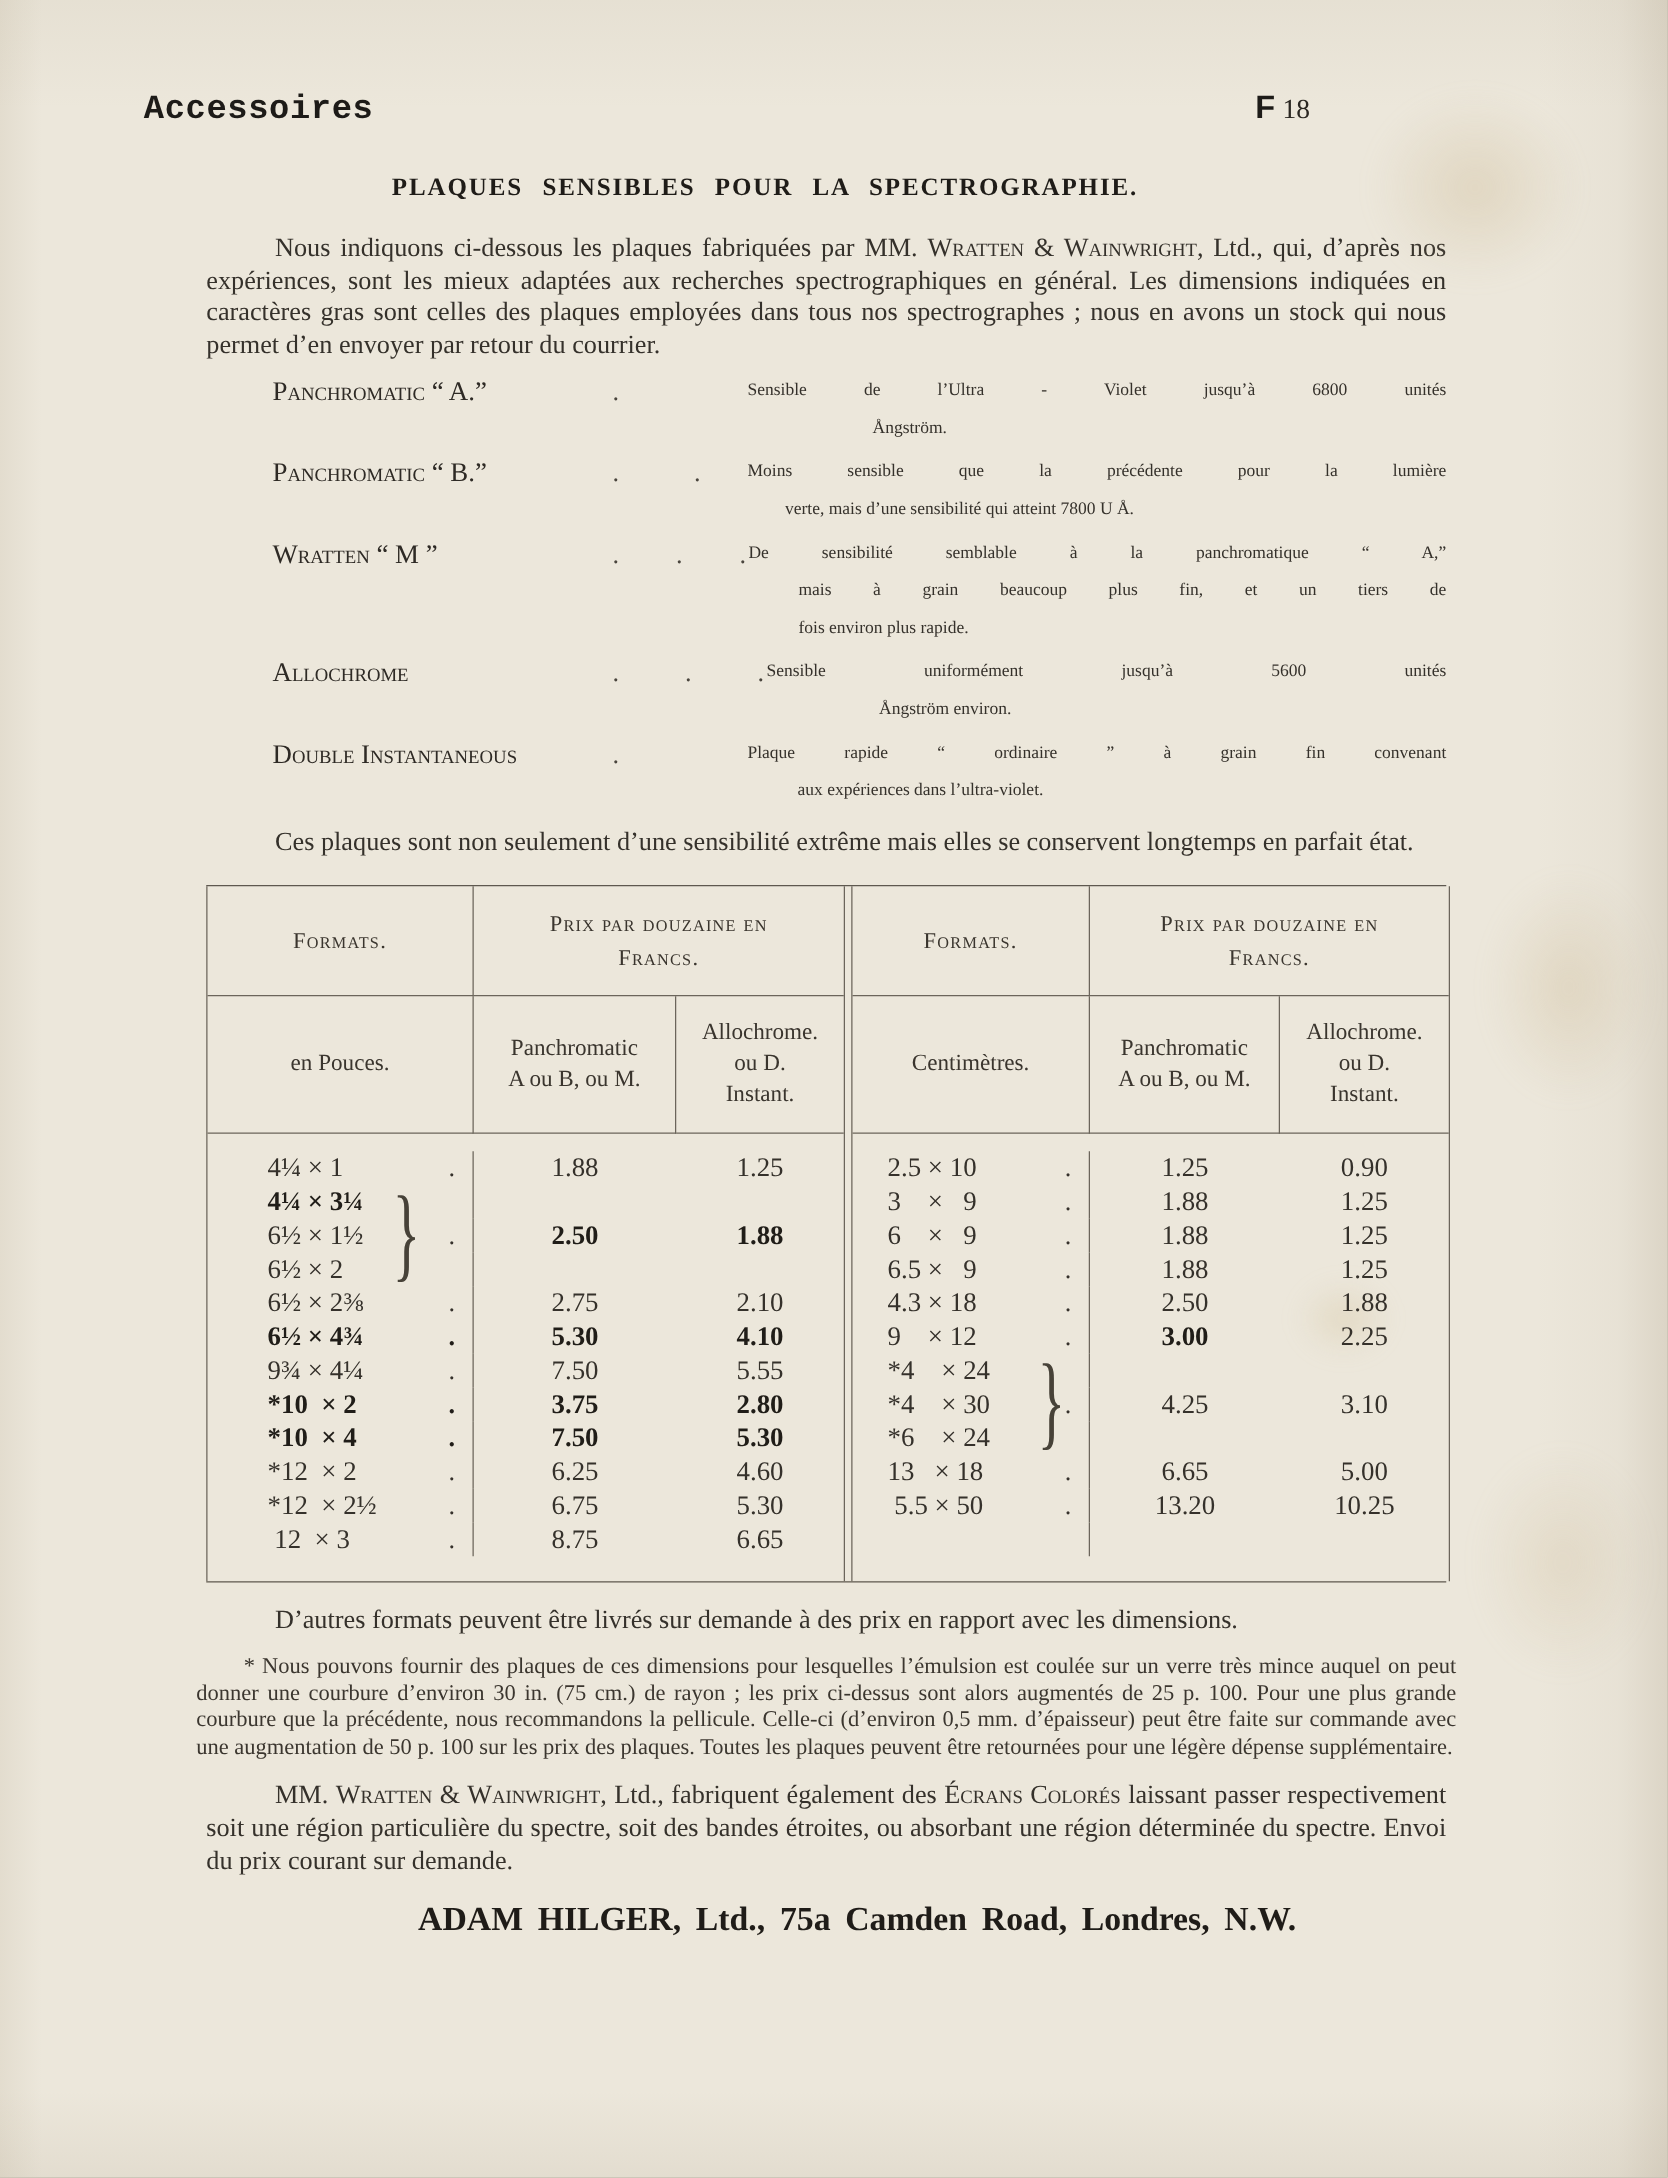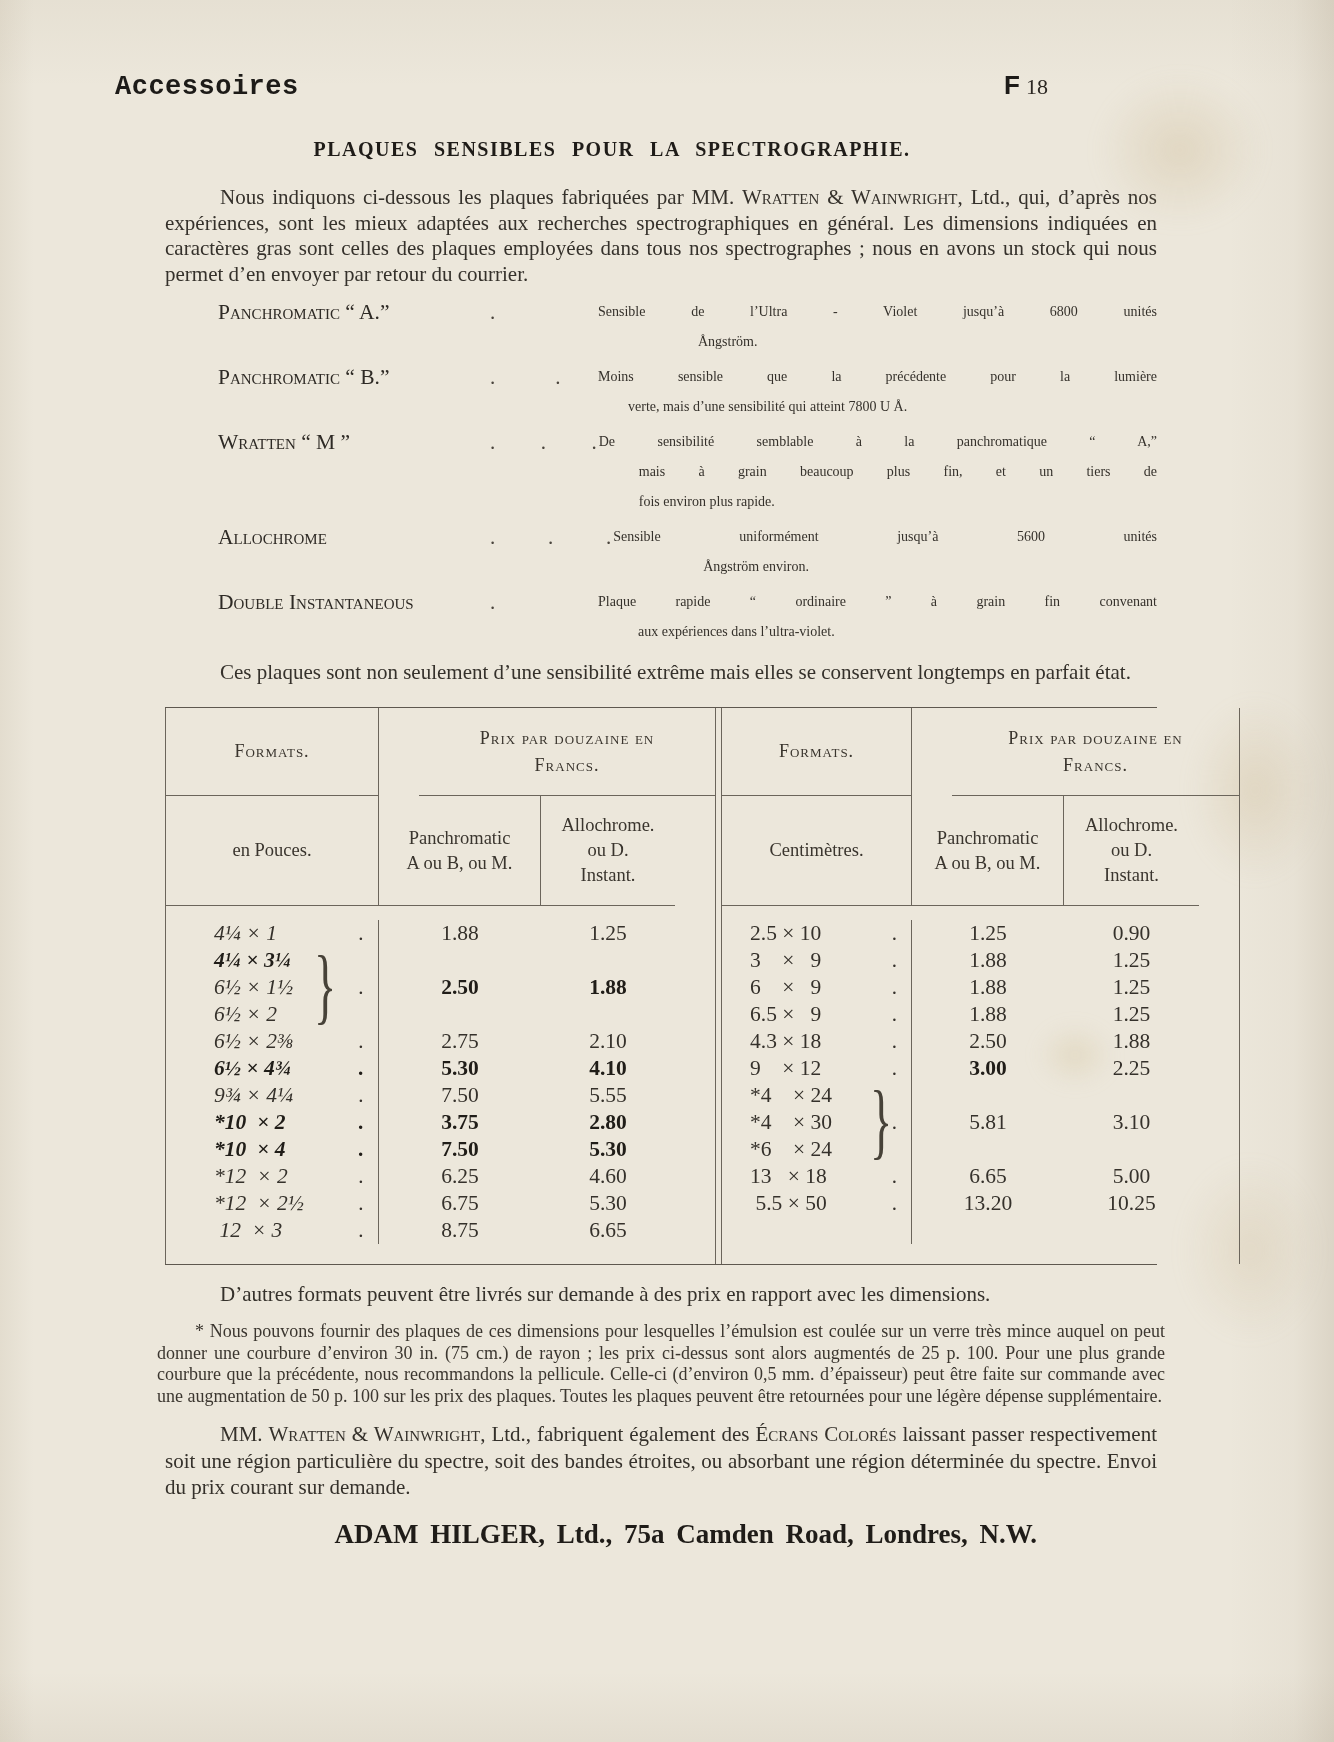--- a/index.html
+++ b/index.html
@@ -53,40 +53,40 @@
   .def-row .dlines{flex:1 1 auto;min-width:0;}
   .dline{font-size:14px;line-height:30px;}
   .dline.just{text-align:justify;text-align-last:justify;}
 
   .conservation{margin:12px 0 0 0;font-size:21px;line-height:26px;text-align:justify;text-indent:55px;}
 
   
   .tblwrap{margin-top:22px;border-top:1.6px solid #5e584f;border-bottom:1.6px solid #5e584f;
     display:flex;gap:5px;}
   .half{position:relative;border-left:1px solid #6b655b;border-right:1px solid #6b655b;}
-  .half .ghead{display:grid;height:88px;gap:40px;}
+  .half .ghead{display:grid;height:88px;}
   .half.left .ghead{grid-template-columns:213px 296px;}
   .half.right .ghead{grid-template-columns:190px 287px;}
   .gc{display:flex;align-items:center;justify-content:center;text-align:center;
     font-variant:small-caps;font-size:18px;letter-spacing:1px;line-height:1.45;
     white-space:pre-line;border-bottom:1px solid #6b655b;color:#3a352e;}
   .half.left .gc:first-child, .half.right .gc:first-child{border-right:1px solid #6b655b;}
   .shead{display:grid;height:110px;}
   .half.left .shead{grid-template-columns:213px 162px 134px;}
   .half.right .shead{grid-template-columns:190px 152px 135px;}
   .shc{display:flex;align-items:center;justify-content:center;text-align:center;
     font-size:18.5px;line-height:1.35;white-space:pre-line;border-bottom:1px solid #6b655b;color:#3a352e;}
   .shc:nth-child(1),.shc:nth-child(2){border-right:1px solid #6b655b;}
   .tbody{padding:14px 0 20px 0;}
   .trow{display:grid;height:27px;align-items:center;}
   .half.left .trow{grid-template-columns:213px 162px 134px;}
   .half.right .trow{grid-template-columns:190px 152px 135px;}
   .fmt{position:relative;white-space:pre;font-size:21.5px;align-self:center;height:27px;line-height:27px;
     border-right:1px solid #6b655b;}
-  .half.left .fmt{padding-left:48px;font-style:italic;}
+  .half.left .fmt{padding-left:48px;}
   .half.right .fmt{padding-left:28px;}
   .ldr{position:absolute;right:14px;top:0;font-size:21px;}
   .pr{text-align:center;font-size:21.5px;height:27px;line-height:27px;}
   .trow .pr:first-of-type{border-right:1px solid #6b655b;}
   .b{font-weight:bold;color:#201d18;}
   .brace{position:absolute;font-size:84px;line-height:81px;font-weight:400;color:#474238;
     transform:scaleX(.55);transform-origin:left center;}
   .braceL{left:148px;top:237px;}
   .braceR{left:148px;top:372px;}
 
@@ -286,21 +286,21 @@
               <span class="pr b">3.00</span>
               <span class="pr">2.25</span>
             </div>
             <div class="trow">
               <span class="fmt">*4    × 24</span>
               <span class="pr"></span>
               <span class="pr"></span>
             </div>
             <div class="trow">
               <span class="fmt">*4    × 30<span class="ldr">.</span></span>
-              <span class="pr">5.81</span>
+              <span class="pr">4.25</span>
               <span class="pr">3.10</span>
             </div>
             <div class="trow">
               <span class="fmt">*6    × 24</span>
               <span class="pr"></span>
               <span class="pr"></span>
             </div>
             <div class="trow">
               <span class="fmt">13   × 18<span class="ldr">.</span></span>
               <span class="pr">6.65</span>

